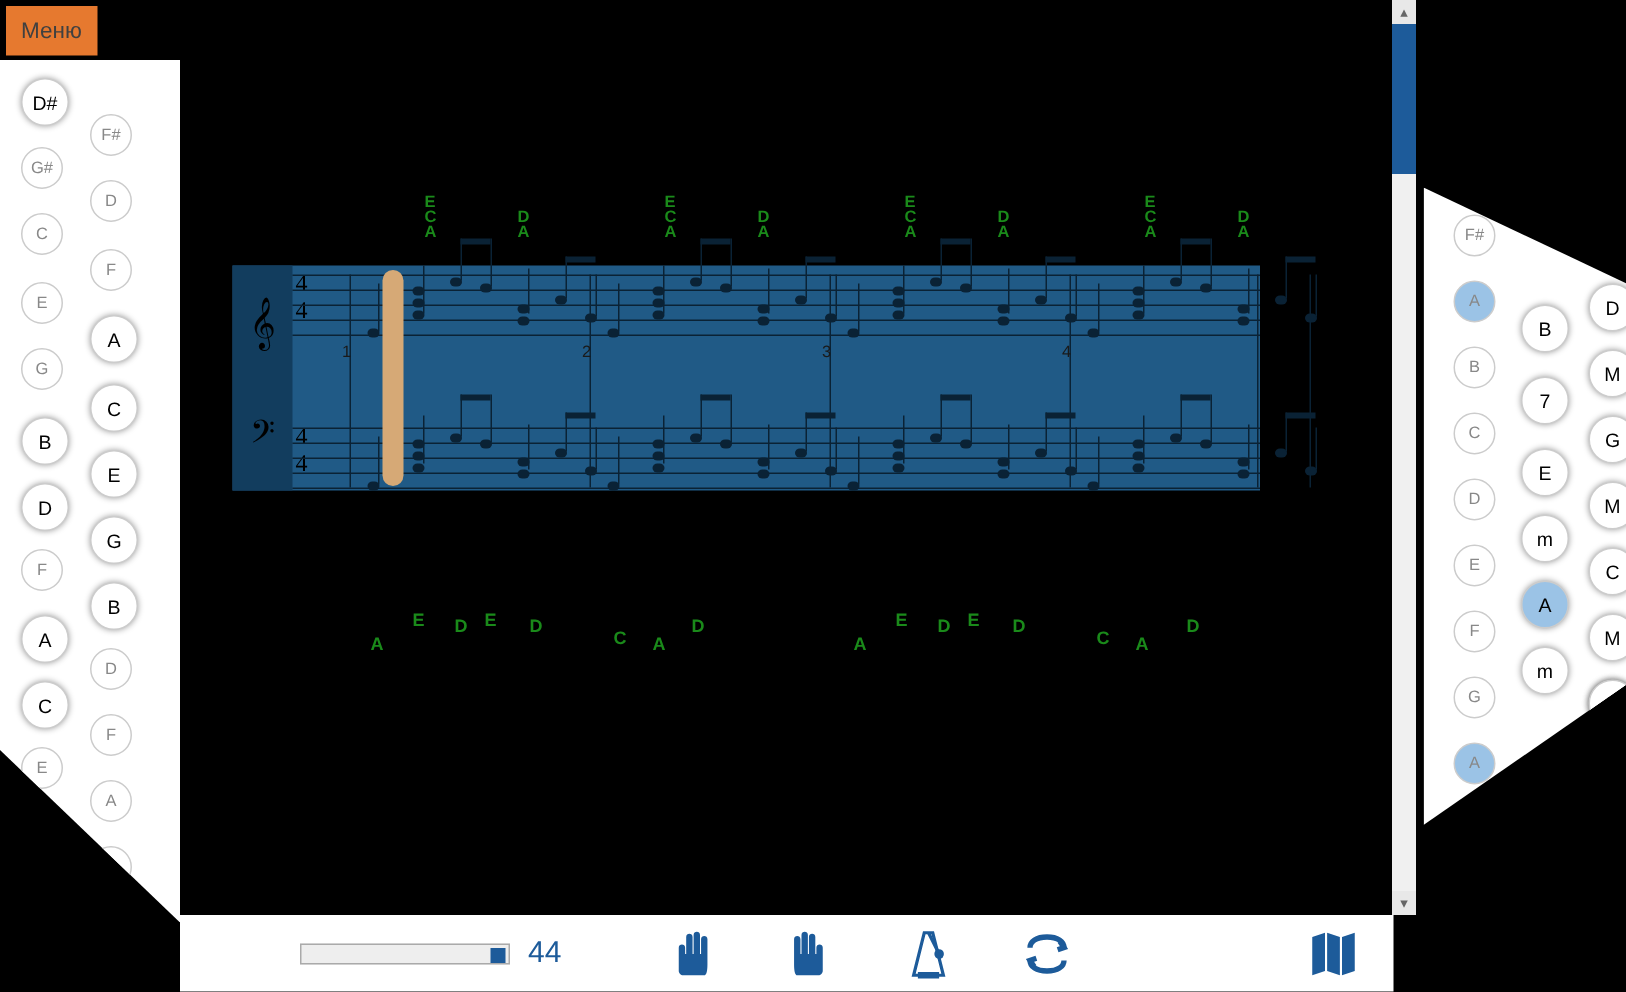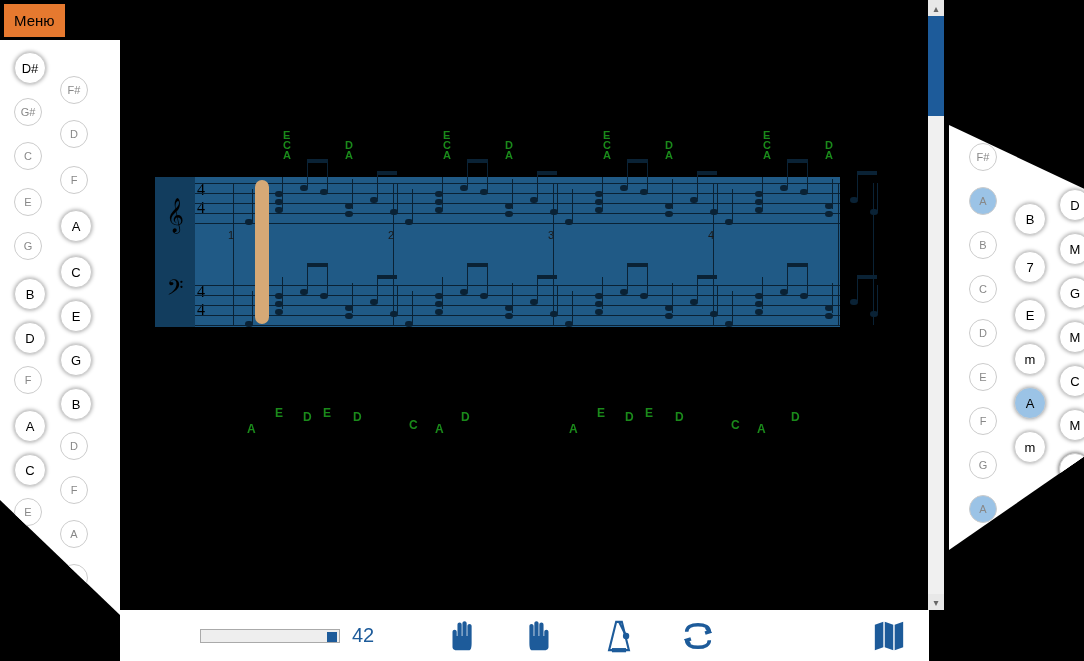--- a/index.html
+++ b/index.html
@@ -1,20 +1,20 @@
 <!DOCTYPE html>
 <html><head>
 <meta charset="utf-8">
 <style>
   * { box-sizing: border-box; margin: 0; padding: 0; }
   html, body { width: 1084px; height: 661px; overflow: hidden; font-family: Arial, sans-serif; background: #000; }
   
   .menu-btn {
     position: absolute; top: 4px; left: 4px;
-    background: #e6792f; color: #000000; border: none;
+    background: #e6792f; color: #404040; border: none;
     padding: 8px 10px; font-size: 15px; cursor: pointer; z-index: 100;
   }
 
   
   .left-panel {
     position: absolute; left: 0; top: 40px; width: 120px; height: 575px;
     background: #fff;
     clip-path: polygon(0 0, 100% 0, 100% 100%, 0 80%);
     z-index: 10;
   }
@@ -443,21 +443,21 @@
       <span style="left: 576px; top: 18px;">C</span>
       <span style="left: 602px; top: 22px;">A</span>
       <span style="left: 636px; top: 10px;">D</span>
     </div>
 </div>
 
 <div class="bottom-bar">
   <div class="progress">
     <div class="fill"></div>
   </div>
-  <div class="tempo">42</div>
+  <div class="tempo">44</div>
   <div class="ctrl-icons">
     <svg class="icon" viewBox="0 0 24 24" fill="#1d5b9a">
       <path d="M6 22h10c1 0 2-1 2-2V9c0-1-.7-1.5-1.5-1.5S15 8 15 9v3h-.5V4c0-1-.7-1.5-1.5-1.5s-1.5.5-1.5 1.5v8h-.5V3c0-1-.7-1.5-1.5-1.5S8 2 8 3v9h-.5V5c0-1-.7-1.5-1.5-1.5S4.5 4 4.5 5v12C4.5 20 5 22 6 22z" transform="scale(-1,1) translate(-24,0)"></path>
     </svg>
     <svg class="icon" viewBox="0 0 24 24" fill="#1d5b9a">
       <path d="M6 22h10c1 0 2-1 2-2V9c0-1-.7-1.5-1.5-1.5S15 8 15 9v3h-.5V4c0-1-.7-1.5-1.5-1.5s-1.5.5-1.5 1.5v8h-.5V3c0-1-.7-1.5-1.5-1.5S8 2 8 3v9h-.5V5c0-1-.7-1.5-1.5-1.5S4.5 4 4.5 5v12C4.5 20 5 22 6 22z"></path>
     </svg>
     <svg class="icon" viewBox="0 0 24 24" fill="none" stroke="#1d5b9a" stroke-width="1.5">
       <path d="M10 2h4l5 20H5z"></path>
         <line x1="12" y1="2" x2="18" y2="14"></line>

